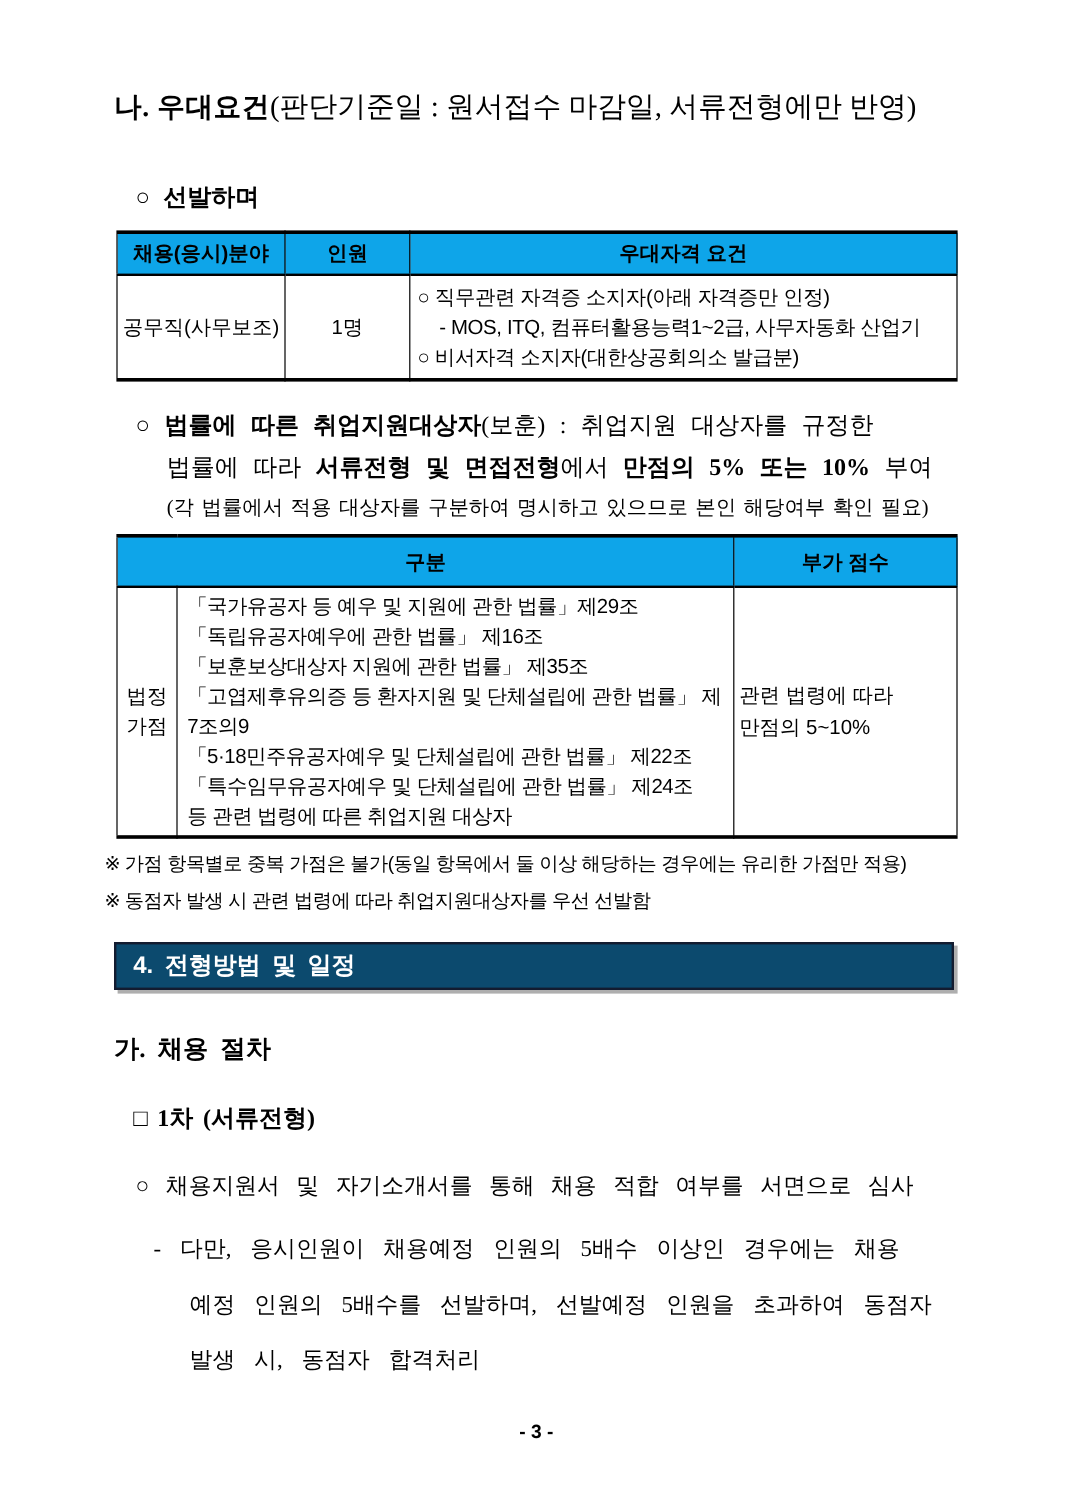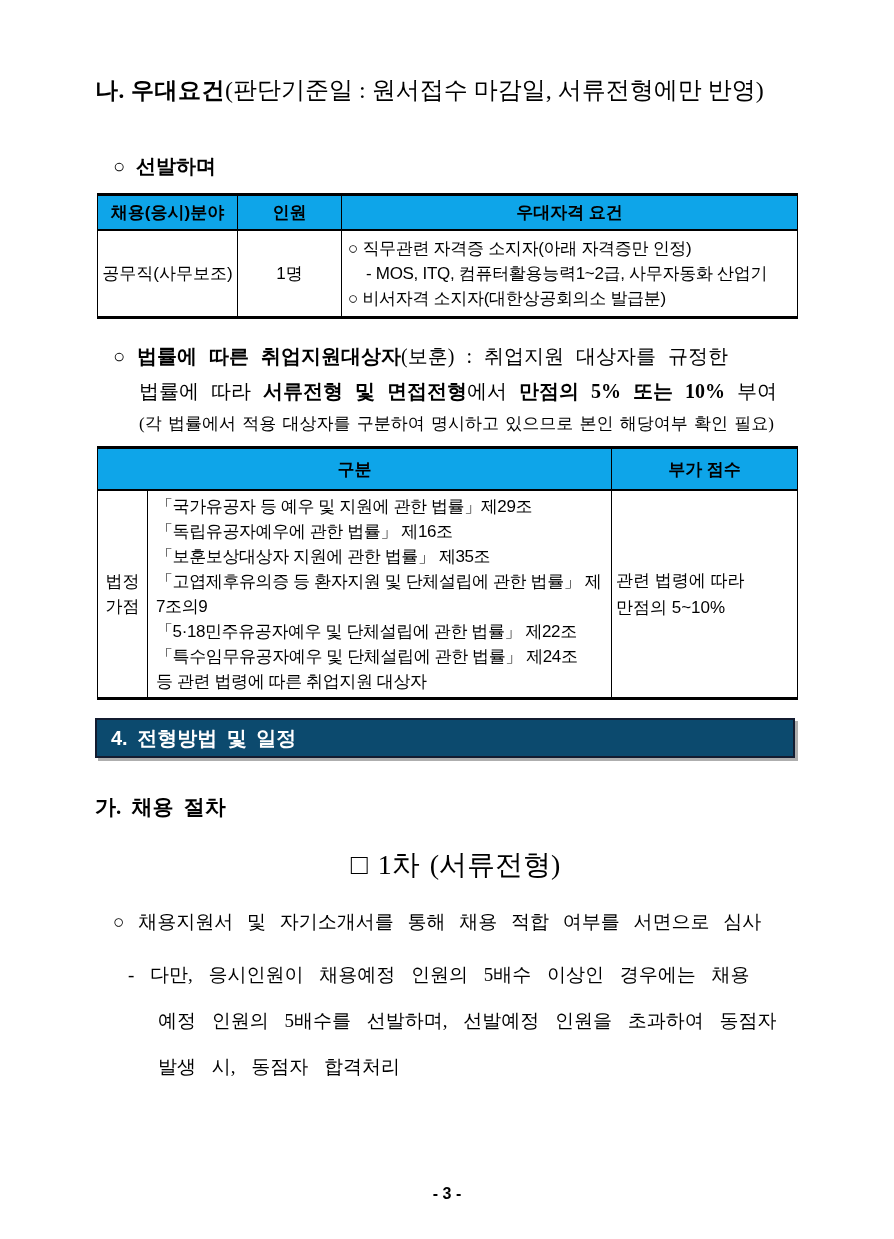--- a/index.html
+++ b/index.html
@@ -73,21 +73,21 @@
     color: #ffffff;
     font-family: "Liberation Sans", "DejaVu Sans", sans-serif;
     font-weight: bold;
     font-size: 20px;
     line-height: 36px;
     padding-left: 14px;
     word-spacing: 4px;
   }
 
   .sub-a { margin-top: 34px; font-size: 21px; font-weight: bold; line-height: 30px; word-spacing: 5px; }
-  .step1 { margin: 28px 0 0 16px; font-size: 28px; font-weight: normal; line-height: 30px; word-spacing: 3px; text-align: center; }
+  .step1 { margin: 28px 0 0 16px; font-size: 20px; font-weight: bold; line-height: 30px; word-spacing: 3px; }
   .para1 { margin: 26px 0 0 18px; font-size: 19px; line-height: 32px; word-spacing: 9px; white-space: nowrap; }
   .dash-block { margin: 14px 0 0 33px; }
   .dash-line { font-size: 19px; line-height: 46px; word-spacing: 11px; white-space: nowrap; }
   .dash-line.cont { padding-left: 30px; }
 
   
   .footer {
     position: absolute;
     left: 0; bottom: 36px;
     width: 100%;
@@ -174,20 +174,24 @@
           <div class="law-line">등 관련 법령에 따른 취업지원 대상자</div>
         </td>
         <td class="score-cell">
           <div>관련 법령에 따라</div>
           <div>만점의 5~10%</div>
         </td>
       </tr>
     </tbody>
   </table>
 
+  <div class="notes">
+    <div class="note-line">※ 가점 항목별로 중복 가점은 불가(동일 항목에서 둘 이상 해당하는 경우에는 유리한 가점만 적용)</div>
+    <div class="note-line">※ 동점자 발생 시 관련 법령에 따라 취업지원대상자를 우선 선발함</div>
+  </div>
 
   <div class="banner">
     <span>4. 전형방법 및 일정</span>
   </div>
 
   <div class="sub-a">가. 채용 절차</div>
 
   <div class="step1">□ 1차 (서류전형)</div>
 
   <div class="para1">○ 채용지원서 및 자기소개서를 통해 채용 적합 여부를 서면으로 심사</div>

